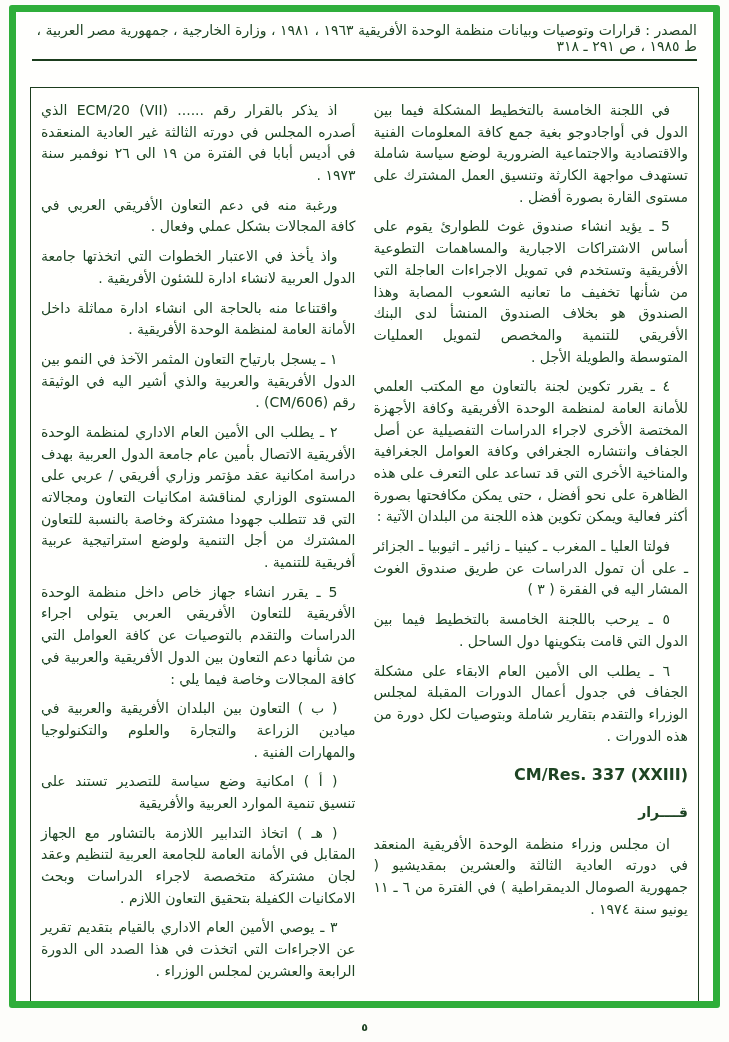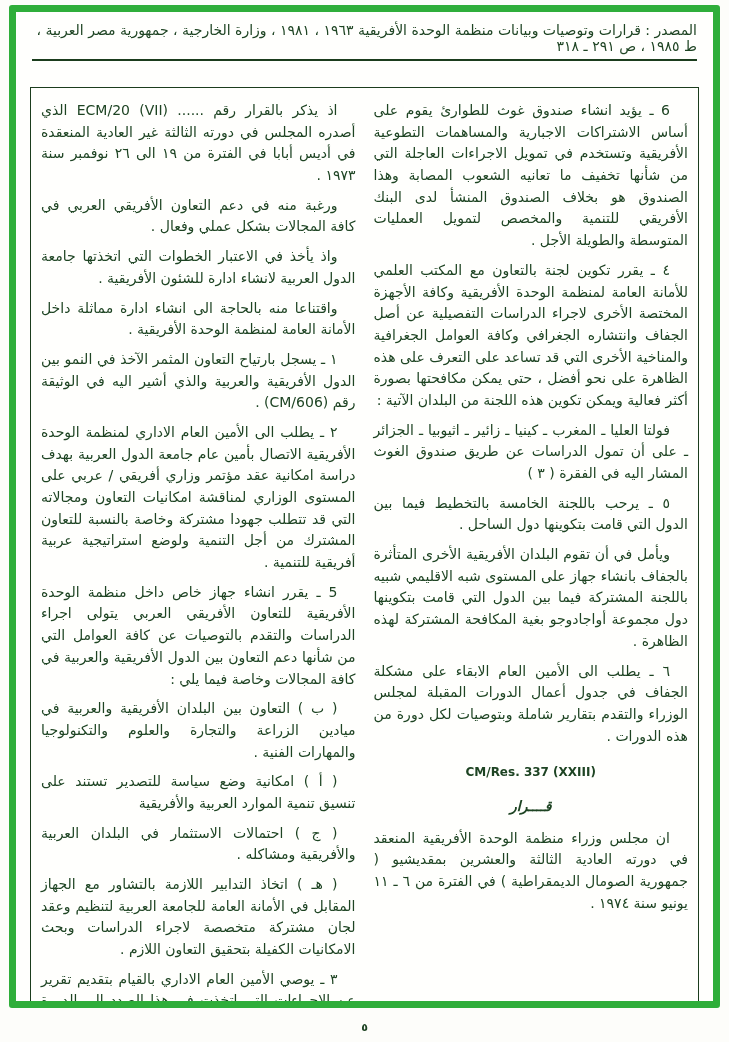--- a/index.html
+++ b/index.html
@@ -30,61 +30,60 @@
     border:1.5px solid var(--rule);
     padding:12px 10px 14px 10px;
     display:flex;gap:18px;
     min-height:880px;
   }
   .col{flex:1 1 0;min-width:0;}
   .para{
     font-size:14px;line-height:1.55;color:var(--ink);
     text-align:justify;text-indent:18px;margin:0 0 8px 0;
   }
-  .para.center{text-align:center;text-indent:0;font-weight:bold;margin:14px 0 10px 0;font-style:italic;}
-  .para.latin{direction:ltr;text-align:center;text-indent:0;font-weight:bold;font-size:12px;margin:16px 0 12px 0;}
+  .para.center{text-indent:0;font-weight:bold;margin:14px 0 10px 0;}
+  .para.latin{direction:ltr;text-align:right;text-indent:0;font-weight:bold;font-size:16px;margin:16px 0 12px 0;}
   .page-number{
     position:absolute;left:0;right:0;bottom:8px;
     text-align:center;font-size:11px;font-weight:bold;color:var(--ink);
   }
 </style>
 </head>
 <body>
 
 <div class="page">
   <div class="frame">
 
     <header class="doc-header">
       <div class="h2">المصدر : قرارات وتوصيات وبيانات منظمة الوحدة الأفريقية ١٩٦٣ ، ١٩٨١ ، وزارة الخارجية ، جمهورية مصر العربية ، ط ١٩٨٥ ، ص ٢٩١ ـ ٣١٨</div>
       <div class="header-rule"></div>
     </header>
 
     <main class="content-box">
       <section class="col col-right">
-          <p class="para body">6 ـ يؤيد انشاء صندوق غوث للطوارئ يقوم على أساس الاشتراكات الاجبارية والمساهمات التطوعية الأفريقية وتستخدم في تمويل الاجراءات العاجلة التي من شأنها تخفيف ما تعانيه الشعوب المصابة وهذا الصندوق هو بخلاف الصندوق المنشأ لدى البنك الأفريقي للتنمية والمخصص لتمويل العمليات المتوسطة والطويلة الأجل .</p>
+          <p class="para body">في اللجنة الخامسة بالتخطيط المشكلة فيما بين الدول في أواجادوجو بغية جمع كافة المعلومات الفنية والاقتصادية والاجتماعية الضرورية لوضع سياسة شاملة تستهدف مواجهة الكارثة وتنسيق العمل المشترك على مستوى القارة بصورة أفضل .</p>
+          <p class="para body">5 ـ يؤيد انشاء صندوق غوث للطوارئ يقوم على أساس الاشتراكات الاجبارية والمساهمات التطوعية الأفريقية وتستخدم في تمويل الاجراءات العاجلة التي من شأنها تخفيف ما تعانيه الشعوب المصابة وهذا الصندوق هو بخلاف الصندوق المنشأ لدى البنك الأفريقي للتنمية والمخصص لتمويل العمليات المتوسطة والطويلة الأجل .</p>
           <p class="para body">٤ ـ يقرر تكوين لجنة بالتعاون مع المكتب العلمي للأمانة العامة لمنظمة الوحدة الأفريقية وكافة الأجهزة المختصة الأخرى لاجراء الدراسات التفصيلية عن أصل الجفاف وانتشاره الجغرافي وكافة العوامل الجغرافية والمناخية الأخرى التي قد تساعد على التعرف على هذه الظاهرة على نحو أفضل ، حتى يمكن مكافحتها بصورة أكثر فعالية ويمكن تكوين هذه اللجنة من البلدان الآتية :</p>
           <p class="para body">فولتا العليا ـ المغرب ـ كينيا ـ زائير ـ اثيوبيا ـ الجزائر ـ على أن تمول الدراسات عن طريق صندوق الغوث المشار اليه في الفقرة ( ٣ )</p>
           <p class="para body">٥ ـ يرحب باللجنة الخامسة بالتخطيط فيما بين الدول التي قامت بتكوينها دول الساحل .</p>
-          <p class="para body">ويأمل في أن تقوم البلدان الأفريقية الأخرى المتأثرة بالجفاف بانشاء جهاز على المستوى شبه الاقليمي شبيه باللجنة المشتركة فيما بين الدول التي قامت بتكوينها دول مجموعة أواجادوجو بغية المكافحة المشتركة لهذه الظاهرة .</p>
           <p class="para body">٦ ـ يطلب الى الأمين العام الابقاء على مشكلة الجفاف في جدول أعمال الدورات المقبلة لمجلس الوزراء والتقدم بتقارير شاملة وبتوصيات لكل دورة من هذه الدورات .</p>
           <p class="para latin" dir="ltr">CM/Res. 337 (XXIII)</p>
           <p class="para center">قــــرار</p>
           <p class="para body">ان مجلس وزراء منظمة الوحدة الأفريقية المنعقد في دورته العادية الثالثة والعشرين بمقديشيو ( جمهورية الصومال الديمقراطية ) في الفترة من ٦ ـ ١١ يونيو سنة ١٩٧٤ .</p>
         </section>
       <section class="col col-left">
           <p class="para body">اذ يذكر بالقرار رقم ...... (ECM/20 (VII الذي أصدره المجلس في دورته الثالثة غير العادية المنعقدة في أديس أبابا في الفترة من ١٩ الى ٢٦ نوفمبر سنة ١٩٧٣ .</p>
           <p class="para body">ورغبة منه في دعم التعاون الأفريقي العربي في كافة المجالات بشكل عملي وفعال .</p>
           <p class="para body">واذ يأخذ في الاعتبار الخطوات التي اتخذتها جامعة الدول العربية لانشاء ادارة للشئون الأفريقية .</p>
           <p class="para body">واقتناعا منه بالحاجة الى انشاء ادارة مماثلة داخل الأمانة العامة لمنظمة الوحدة الأفريقية .</p>
           <p class="para body">١ ـ يسجل بارتياح التعاون المثمر الآخذ في النمو بين الدول الأفريقية والعربية والذي أشير اليه في الوثيقة رقم (CM/606) .</p>
           <p class="para body">٢ ـ يطلب الى الأمين العام الاداري لمنظمة الوحدة الأفريقية الاتصال بأمين عام جامعة الدول العربية بهدف دراسة امكانية عقد مؤتمر وزاري أفريقي / عربي على المستوى الوزاري لمناقشة امكانيات التعاون ومجالاته التي قد تتطلب جهودا مشتركة وخاصة بالنسبة للتعاون المشترك من أجل التنمية ولوضع استراتيجية عربية أفريقية للتنمية .</p>
           <p class="para body">5 ـ يقرر انشاء جهاز خاص داخل منظمة الوحدة الأفريقية للتعاون الأفريقي العربي يتولى اجراء الدراسات والتقدم بالتوصيات عن كافة العوامل التي من شأنها دعم التعاون بين الدول الأفريقية والعربية في كافة المجالات وخاصة فيما يلي :</p>
           <p class="para body">( ب ) التعاون بين البلدان الأفريقية والعربية في ميادين الزراعة والتجارة والعلوم والتكنولوجيا والمهارات الفنية .</p>
           <p class="para body">( أ ) امكانية وضع سياسة للتصدير تستند على تنسيق تنمية الموارد العربية والأفريقية</p>
-          <p class="para body">( ج ) احتمالات الاستثمار في البلدان العربية والأفريقية ومشاكله .</p>
           <p class="para body">( هـ ) اتخاذ التدابير اللازمة بالتشاور مع الجهاز المقابل في الأمانة العامة للجامعة العربية لتنظيم وعقد لجان مشتركة متخصصة لاجراء الدراسات وبحث الامكانيات الكفيلة بتحقيق التعاون اللازم .</p>
           <p class="para body">٣ ـ يوصي الأمين العام الاداري بالقيام بتقديم تقرير عن الاجراءات التي اتخذت في هذا الصدد الى الدورة الرابعة والعشرين لمجلس الوزراء .</p>
         </section>
     </main>
 
   </div>
 
   <div class="page-number">٥</div>
 </div>
 

